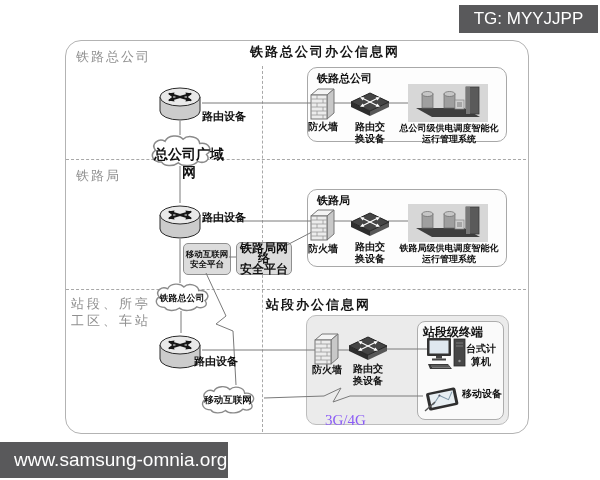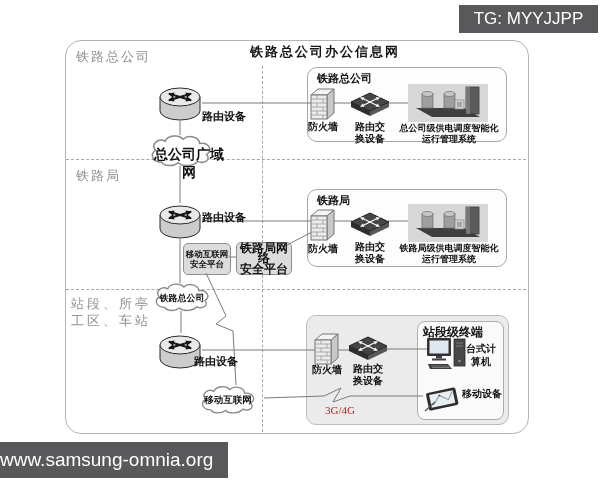--- a/index.html
+++ b/index.html
@@ -19,47 +19,48 @@
   .gbox{background:#fdfdfd;border:1px solid #a8a8a8;border-radius:10px;z-index:2;}
   .gbox3{background:#ebebeb;border:1px solid #bdbdbd;border-radius:10px;z-index:2;}
   .termbox{background:#fafafa;border:1px solid #adadad;border-radius:8px;z-index:3;}
   .pbox{background:#dcdcdc;border:1px solid #8f8f8f;border-radius:5px;z-index:3;
         font-weight:bold;font-size:8.5px;line-height:10.5px;text-align:center;color:#111;
         display:flex;flex-direction:column;justify-content:center;}
   .boxtitle{font-weight:bold;font-size:11px;color:#111;z-index:6;}
   .cloudlbl{font-weight:bold;color:#111;text-align:center;width:100%;z-index:6;}
   svg.icon{position:absolute;z-index:4;overflow:visible;}
   #lines{position:absolute;left:0;top:0;z-index:3;pointer-events:none;}
-  .g34{font-size:11px;color:#b91c1c;z-index:6;}
+  .g34{font-size:15px;color:#8b5cf6;z-index:6;margin-top:8px;}
 </style>
 </head>
 <body>
 
 <div id="stage">
 
   <div class="abs badge" style="left:459px;top:5px;width:139px;height:28px;justify-content:center;font-size:17px;">
     <span>TG: MYYJJPP</span>
   </div>
-  <div class="abs badge" style="left:0;top:442px;width:228px;height:36px;font-size:19px;box-sizing:border-box;">
+  <div class="abs badge" style="left:0;top:442px;width:228px;height:36px;font-size:19px;padding-left:14px;box-sizing:border-box;">
     <span>www.samsung-omnia.org</span>
   </div>
 
   <div class="abs outer-rect" style="left:65px;top:40px;width:462px;height:392px;"></div>
   <div class="abs vdash" style="left:262px;top:66px;height:366px;"></div>
   <div class="abs hdash" style="left:66px;top:159px;width:460px;"></div>
   <div class="abs hdash" style="left:66px;top:289px;width:460px;"></div>
 
   <div class="abs zone" style="left:76px;top:48px;">铁路总公司</div>
   <div class="abs zone" style="left:76px;top:167px;">铁路局</div>
   <div class="abs zone" style="left:71px;top:295px;letter-spacing:3px;">
     <div>站段、所亭</div>
     <div>工区、车站</div>
   </div>
 
   <div class="abs title" style="left:235px;top:43px;width:180px;text-align:center;">铁路总公司办公信息网</div>
+  <div class="abs title" style="left:266px;top:296px;">站段办公信息网</div>
 
   <div class="abs gbox" style="left:307px;top:67px;width:198px;height:73px;"></div>
   <div class="abs boxtitle" style="left:317px;top:71px;">铁路总公司</div>
 
   <div class="abs gbox" style="left:307px;top:189px;width:198px;height:76px;"></div>
   <div class="abs boxtitle" style="left:317px;top:193px;">铁路局</div>
 
   <div class="abs gbox3" style="left:306px;top:315px;width:201px;height:108px;"></div>
   <div class="abs termbox" style="left:417px;top:321px;width:85px;height:97px;"></div>
   <div class="abs boxtitle" style="left:423px;top:324px;font-size:12px;">站段级终端</div>

